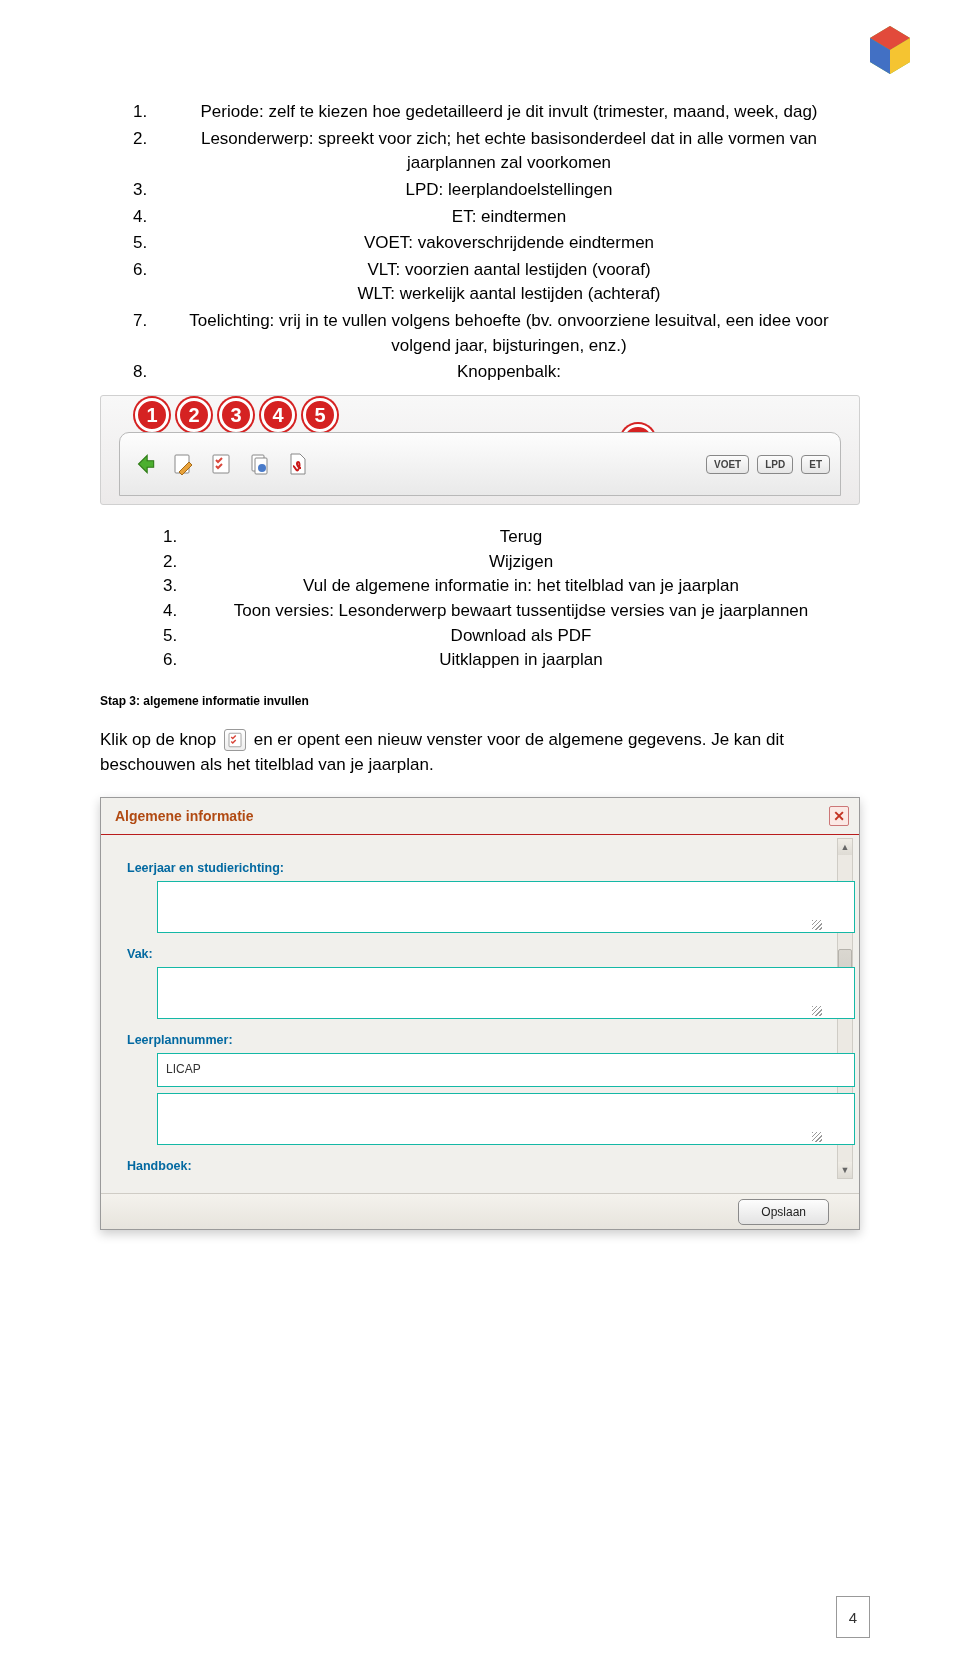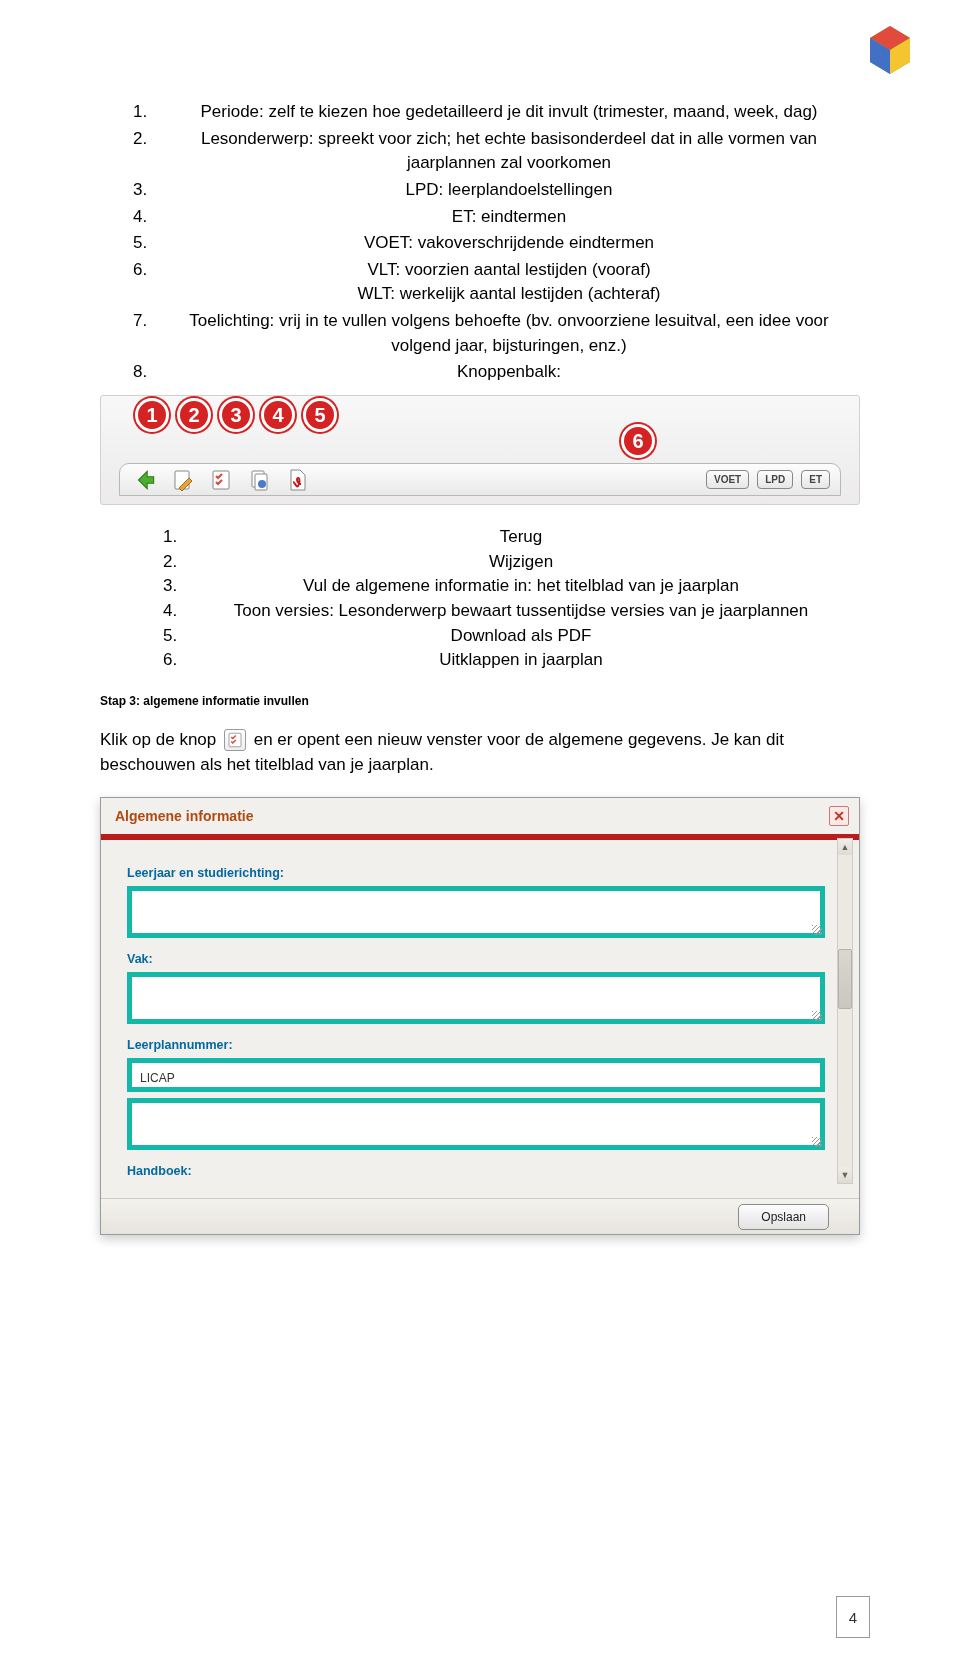--- a/index.html
+++ b/index.html
@@ -35,21 +35,21 @@
     position: relative;
     background: linear-gradient(#f8f8f8,#eceaea);
     border: 1px solid #d0d0d0;
     border-radius: 3px;
   }
   .toolbar-inner {
     position: absolute;
     left: 18px;
     bottom: 8px;
     right: 18px;
-    height: 33px;
+    height: 64px;
     background: linear-gradient(#fdfdfd,#e9e9e9);
     border: 1px solid #b8b8b8;
     border-radius: 10px 10px 0 0;
     display: flex;
     align-items: center;
     padding: 0 10px;
     gap: 8px;
   }
   .badge-num {
     position: absolute;
@@ -113,21 +113,21 @@
     box-shadow: 0 4px 10px rgba(0,0,0,0.2);
     position: relative;
     padding-bottom: 50px;
   }
   .dialog-title {
     padding: 10px 14px;
     font-family: Verdana, Arial, sans-serif;
     font-weight: bold;
     font-size: 14px;
     color: #b14a12;
-    border-bottom: 6px solid #b91c1c;
+    border-bottom: 1px solid #b91c1c;
     position: relative;
   }
   .dialog-close {
     position: absolute;
     right: 10px;
     top: 8px;
     width: 20px;
     height: 20px;
     border: 1px solid #c77;
     background: #fbe9e5;
@@ -148,28 +148,29 @@
     display: block;
     font-family: Verdana, Arial, sans-serif;
     font-weight: bold;
     font-size: 12.5px;
     color: #0369a1;
     margin: 14px 0 6px 0;
   }
   .dbox {
     width: 100%;
     height: 52px;
-    border: 5px solid #14b8a6;
+    border: 1px solid #14b8a6;
     background: #fff;
     padding: 6px 8px;
     font-family: Verdana, Arial, sans-serif;
     font-size: 12px;
     color: #333;
     position: relative;
     resize: none;
+    margin-left: 30px;
   }
   .dbox.short { height: 34px; }
   .resize-grip {
     position: absolute;
     right: 3px;
     bottom: 3px;
     width: 10px;
     height: 10px;
     background: repeating-linear-gradient(135deg,#999 0,#999 1px,transparent 1px,transparent 3px);
     pointer-events: none;

